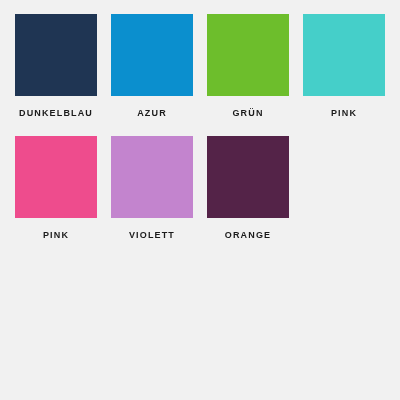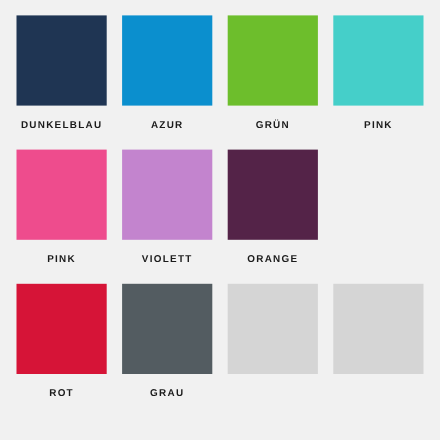--- a/index.html
+++ b/index.html
@@ -83,32 +83,14 @@
     <div class="cell">
       <span class="swatch" style="background-color: rgb(195, 132, 206);"></span>
       <span class="label">VIOLETT</span>
     </div>
     <div class="cell">
       <span class="swatch" style="background-color: rgb(84, 35, 72);"></span>
       <span class="label">ORANGE</span>
     </div>
   </div>
 
-  <div class="row">
-    <div class="cell">
-      <span class="swatch" style="background-color: rgb(214, 20, 55);"></span>
-      <span class="label">ROT</span>
-    </div>
-    <div class="cell">
-      <span class="swatch" style="background-color: rgb(83, 92, 97);"></span>
-      <span class="label">GRAU</span>
-    </div>
-    <div class="cell">
-      <span class="swatch" style="background-color: rgb(213, 213, 213);"></span>
-      <span class="label empty"></span>
-    </div>
-    <div class="cell">
-      <span class="swatch" style="background-color: rgb(213, 213, 213);"></span>
-      <span class="label empty"></span>
-    </div>
-  </div>
 
 </div>
 
 </body></html>

